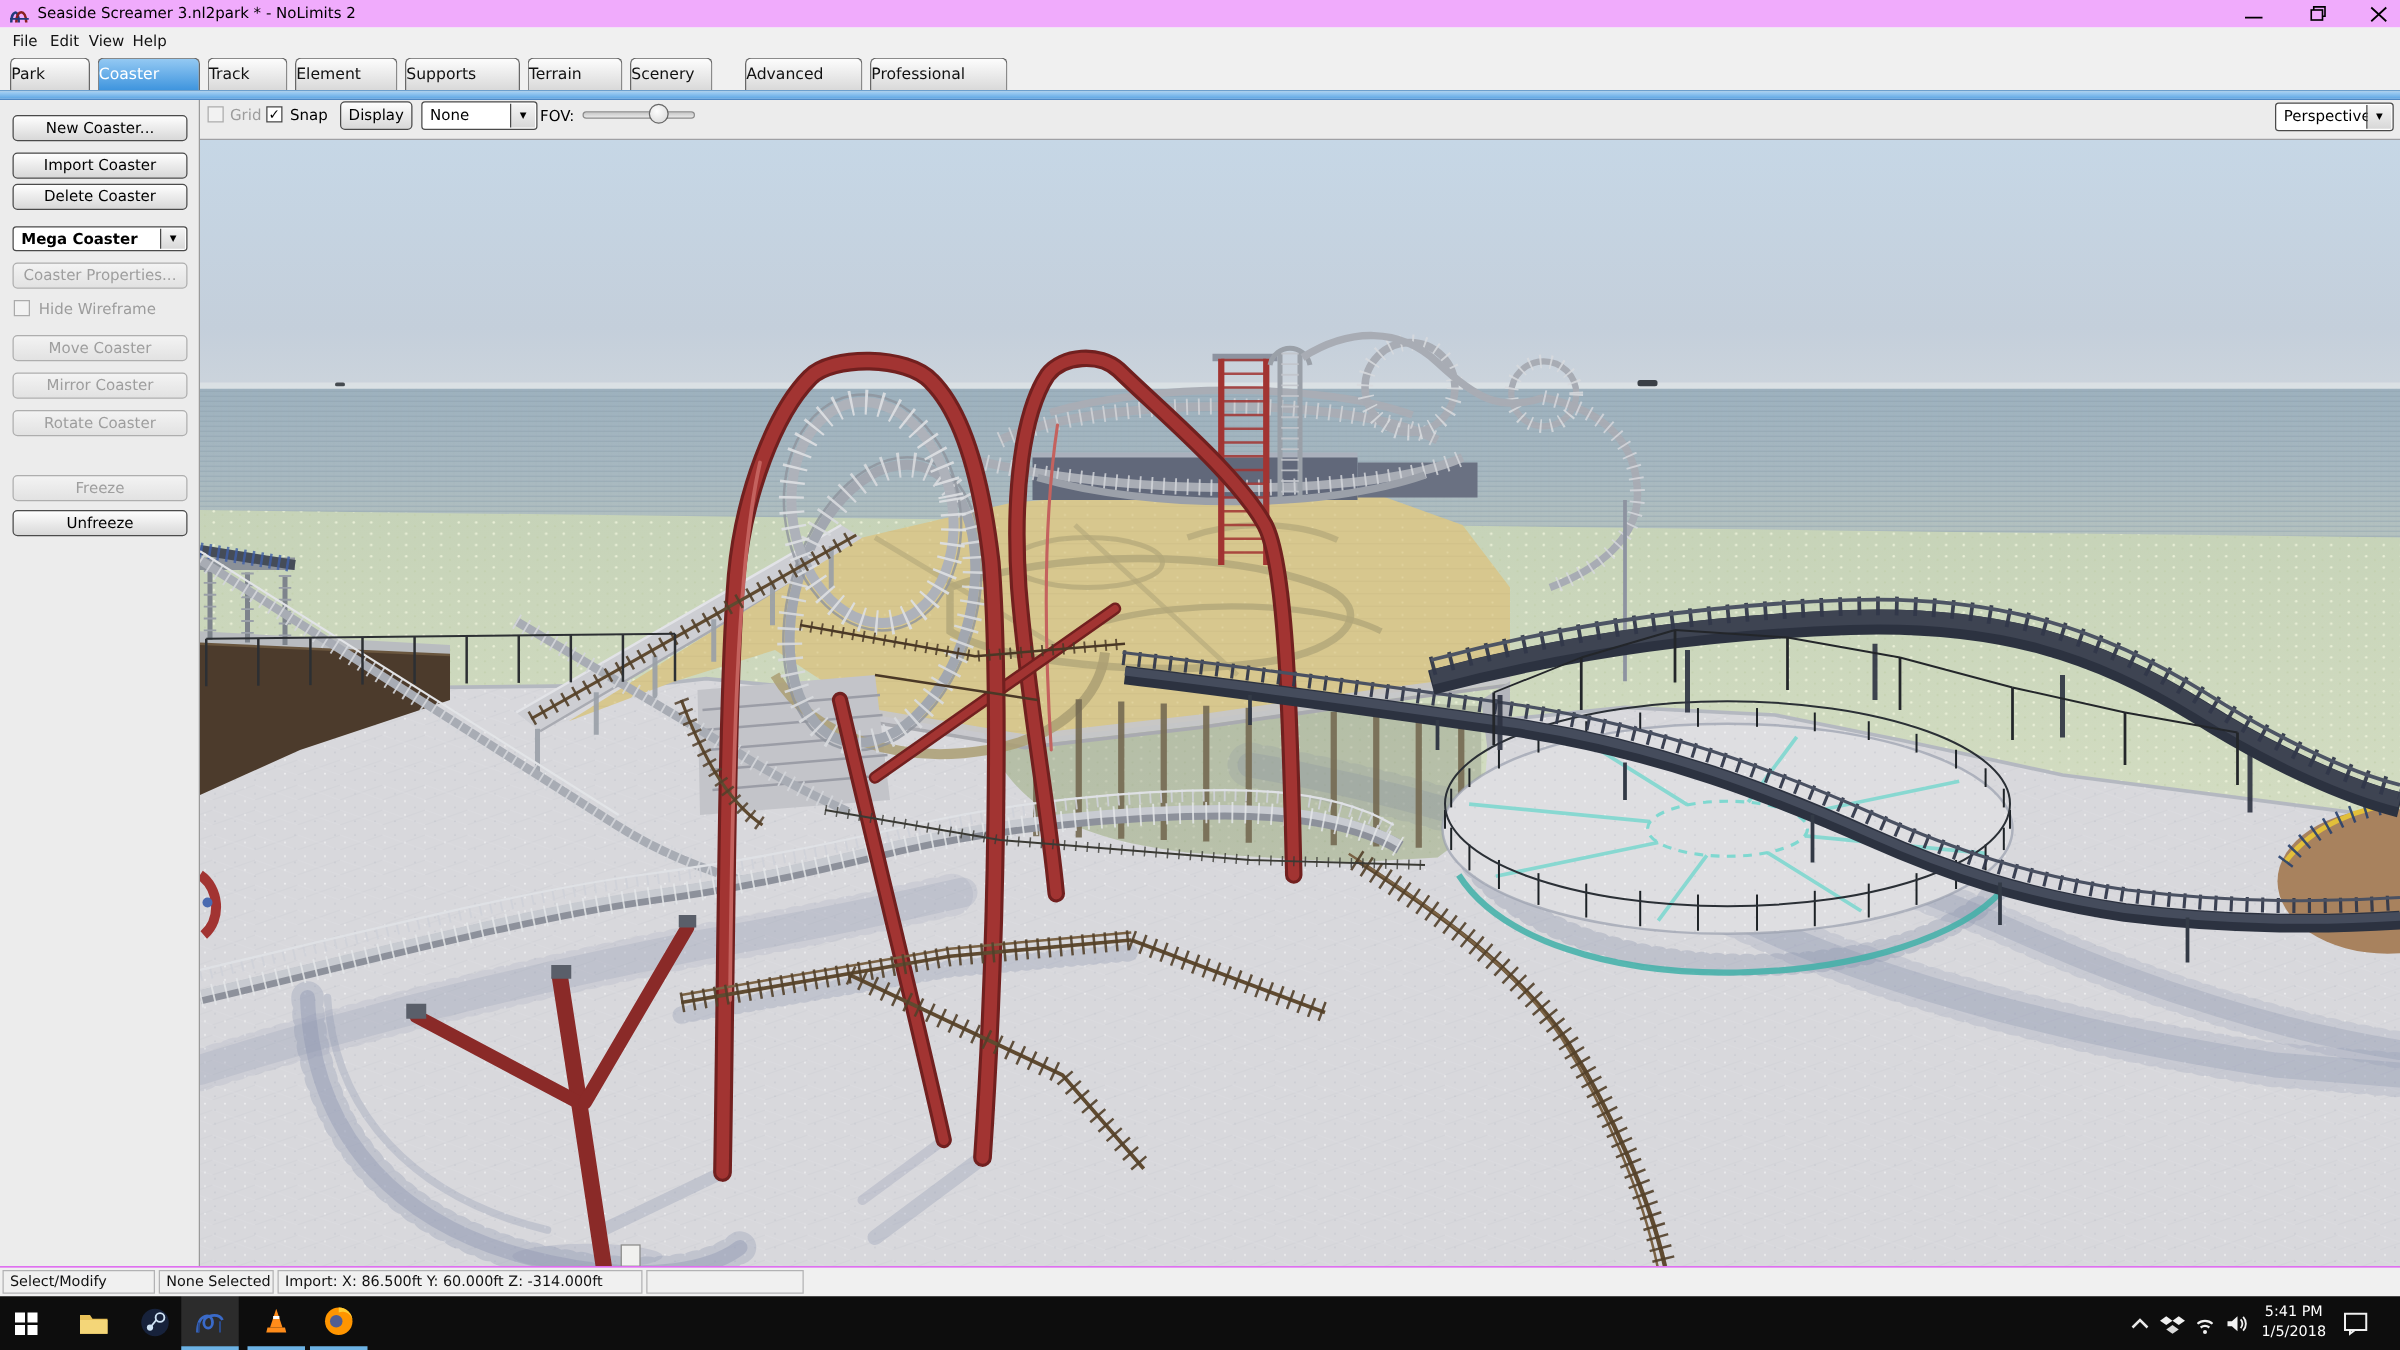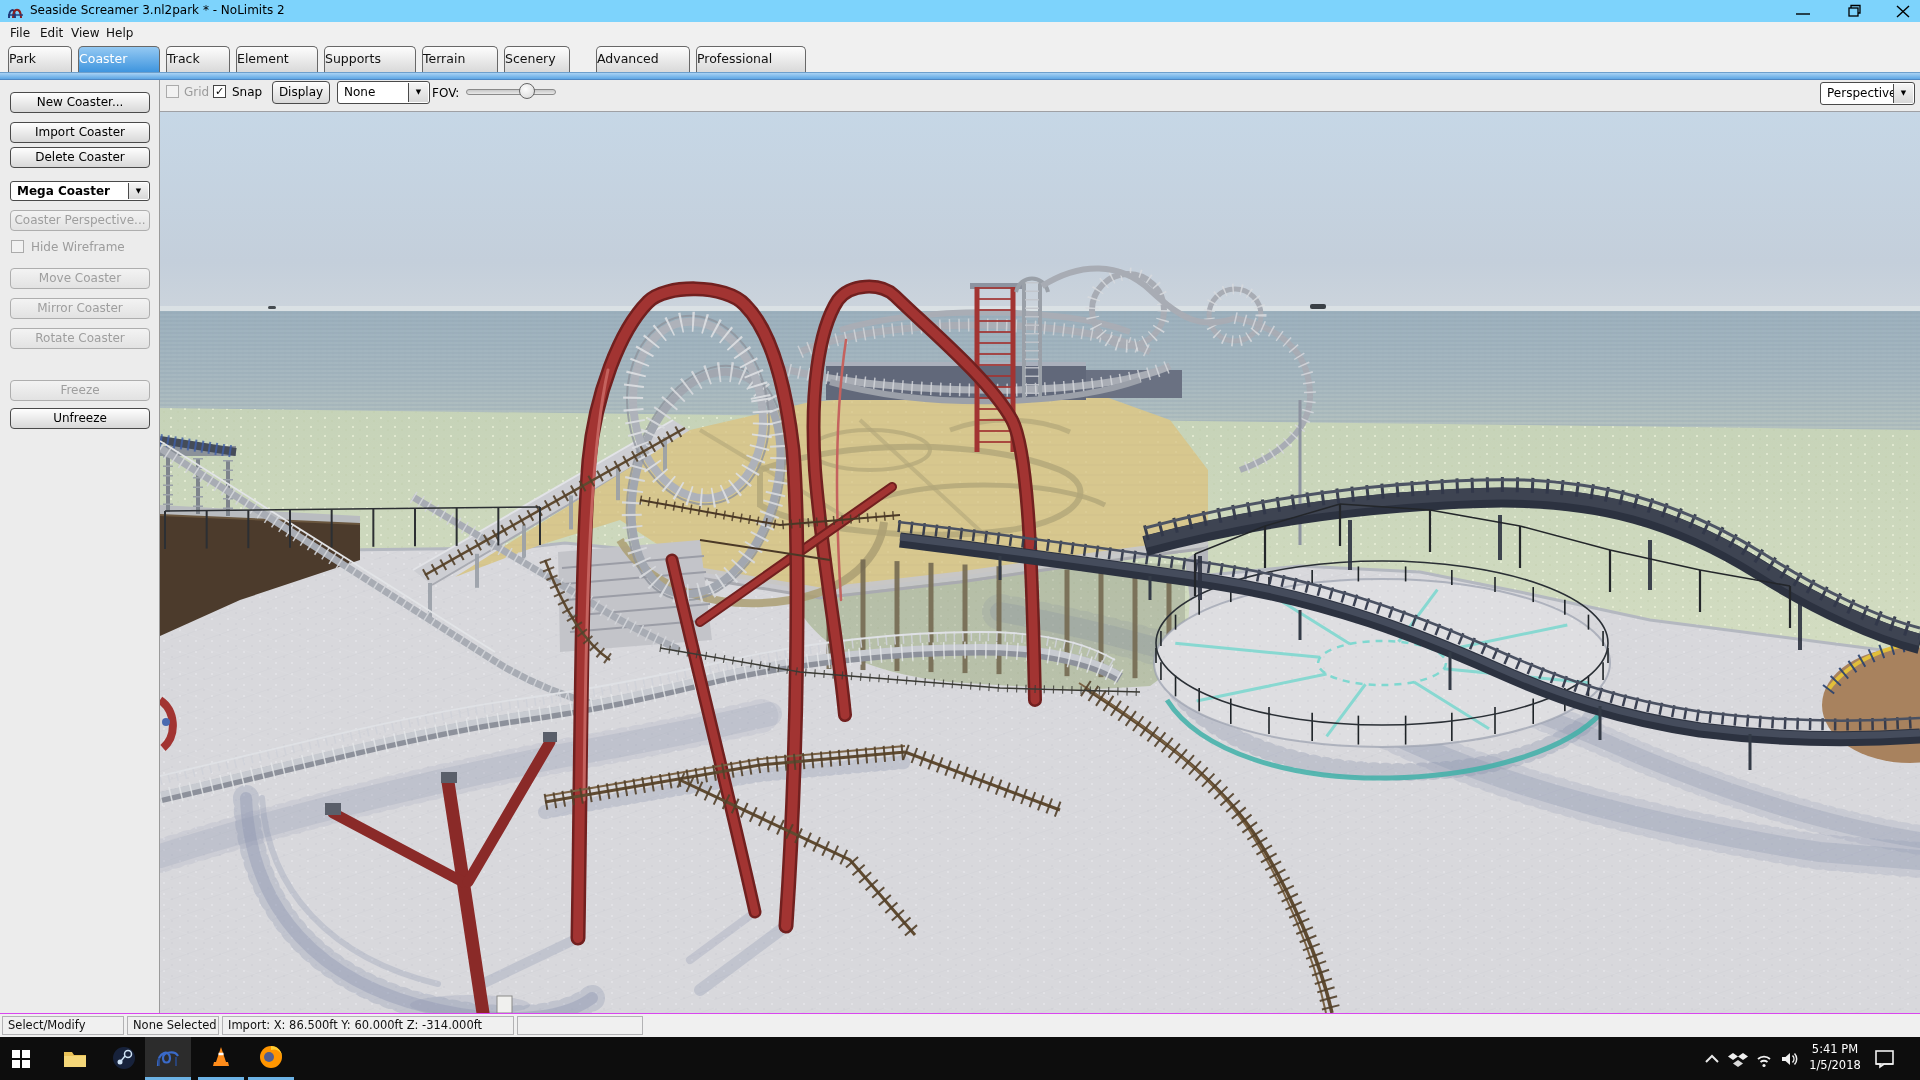--- a/index.html
+++ b/index.html
@@ -1,18 +1,18 @@
 <!DOCTYPE html>
 <html><head>
 <meta charset="utf-8">
 <style>
 *{box-sizing:border-box;margin:0;padding:0}
 html,body{width:1920px;height:1080px;overflow:hidden;font-family:"DejaVu Sans",sans-serif;background:#fff}
 .abs{position:absolute}
-#titlebar{left:0;top:0;width:1920px;height:22px;background:#7dd3fc}
+#titlebar{left:0;top:0;width:1920px;height:22px;background:#f0abfc}
 #title-text{left:30px;top:3px;font-size:12px;color:#000}
 .winbtn{top:4px;width:30px;height:15px}
 #menubar{left:0;top:22px;width:1920px;height:22px;background:#f0f0f0}
 .menu-item{top:3px;font-size:12px;color:#111;padding:1px 6px}
 #tabbar{left:0;top:44px;width:1920px;height:28px;background:#f0f0f0}
 .tab{position:absolute;top:2px;height:26px;border:1px solid #686868;border-bottom:none;border-radius:5px 5px 0 0;background:linear-gradient(#fdfdfd,#d9d9d9);font-size:12.5px;color:#111;text-align:left;line-height:24px}
 .tab.sel{background:linear-gradient(#94c9f3,#3f95de);color:#fff}
 #bluestrip{left:0;top:72px;width:1920px;height:8px;background:linear-gradient(#a8d2f4,#5da6e4);border-top:1px solid #6d9fcc;border-bottom:1px solid #4e88c4}
 #toolbar{left:160px;top:80px;width:1760px;height:32px;background:#ececec;border-bottom:1px solid #9fa0a4}
 #sidebar{left:0;top:80px;width:160px;height:933px;background:#ececec;border-right:1px solid #9a9a9a}
@@ -96,21 +96,21 @@
 </div>
 
 <div class="abs" id="sidebar">
   <div class="sbtn" style="top:12px">New Coaster...</div>
   <div class="sbtn" style="top:42px">Import Coaster</div>
   <div class="sbtn" style="top:67px">Delete Coaster</div>
   <div class="dd" style="left:10px;top:101px;width:140px;height:20px">
     <span class="val" style="top:2px;font-weight:bold">Mega Coaster</span>
     <span class="arr" style="line-height:17px">▼</span>
   </div>
-  <div class="sbtn dis" style="top:130px">Coaster Perspective...</div>
+  <div class="sbtn dis" style="top:130px">Coaster Properties...</div>
   <div class="cb dis" style="left:11px;top:160px"></div>
   <div class="cblab dis" style="left:31px;top:160px">Hide Wireframe</div>
   <div class="sbtn dis" style="top:188px">Move Coaster</div>
   <div class="sbtn dis" style="top:218px">Mirror Coaster</div>
   <div class="sbtn dis" style="top:248px">Rotate Coaster</div>
   <div class="sbtn dis" style="top:300px">Freeze</div>
   <div class="sbtn" style="top:328px">Unfreeze</div>
 </div>
 
 <div class="abs" id="viewport">

